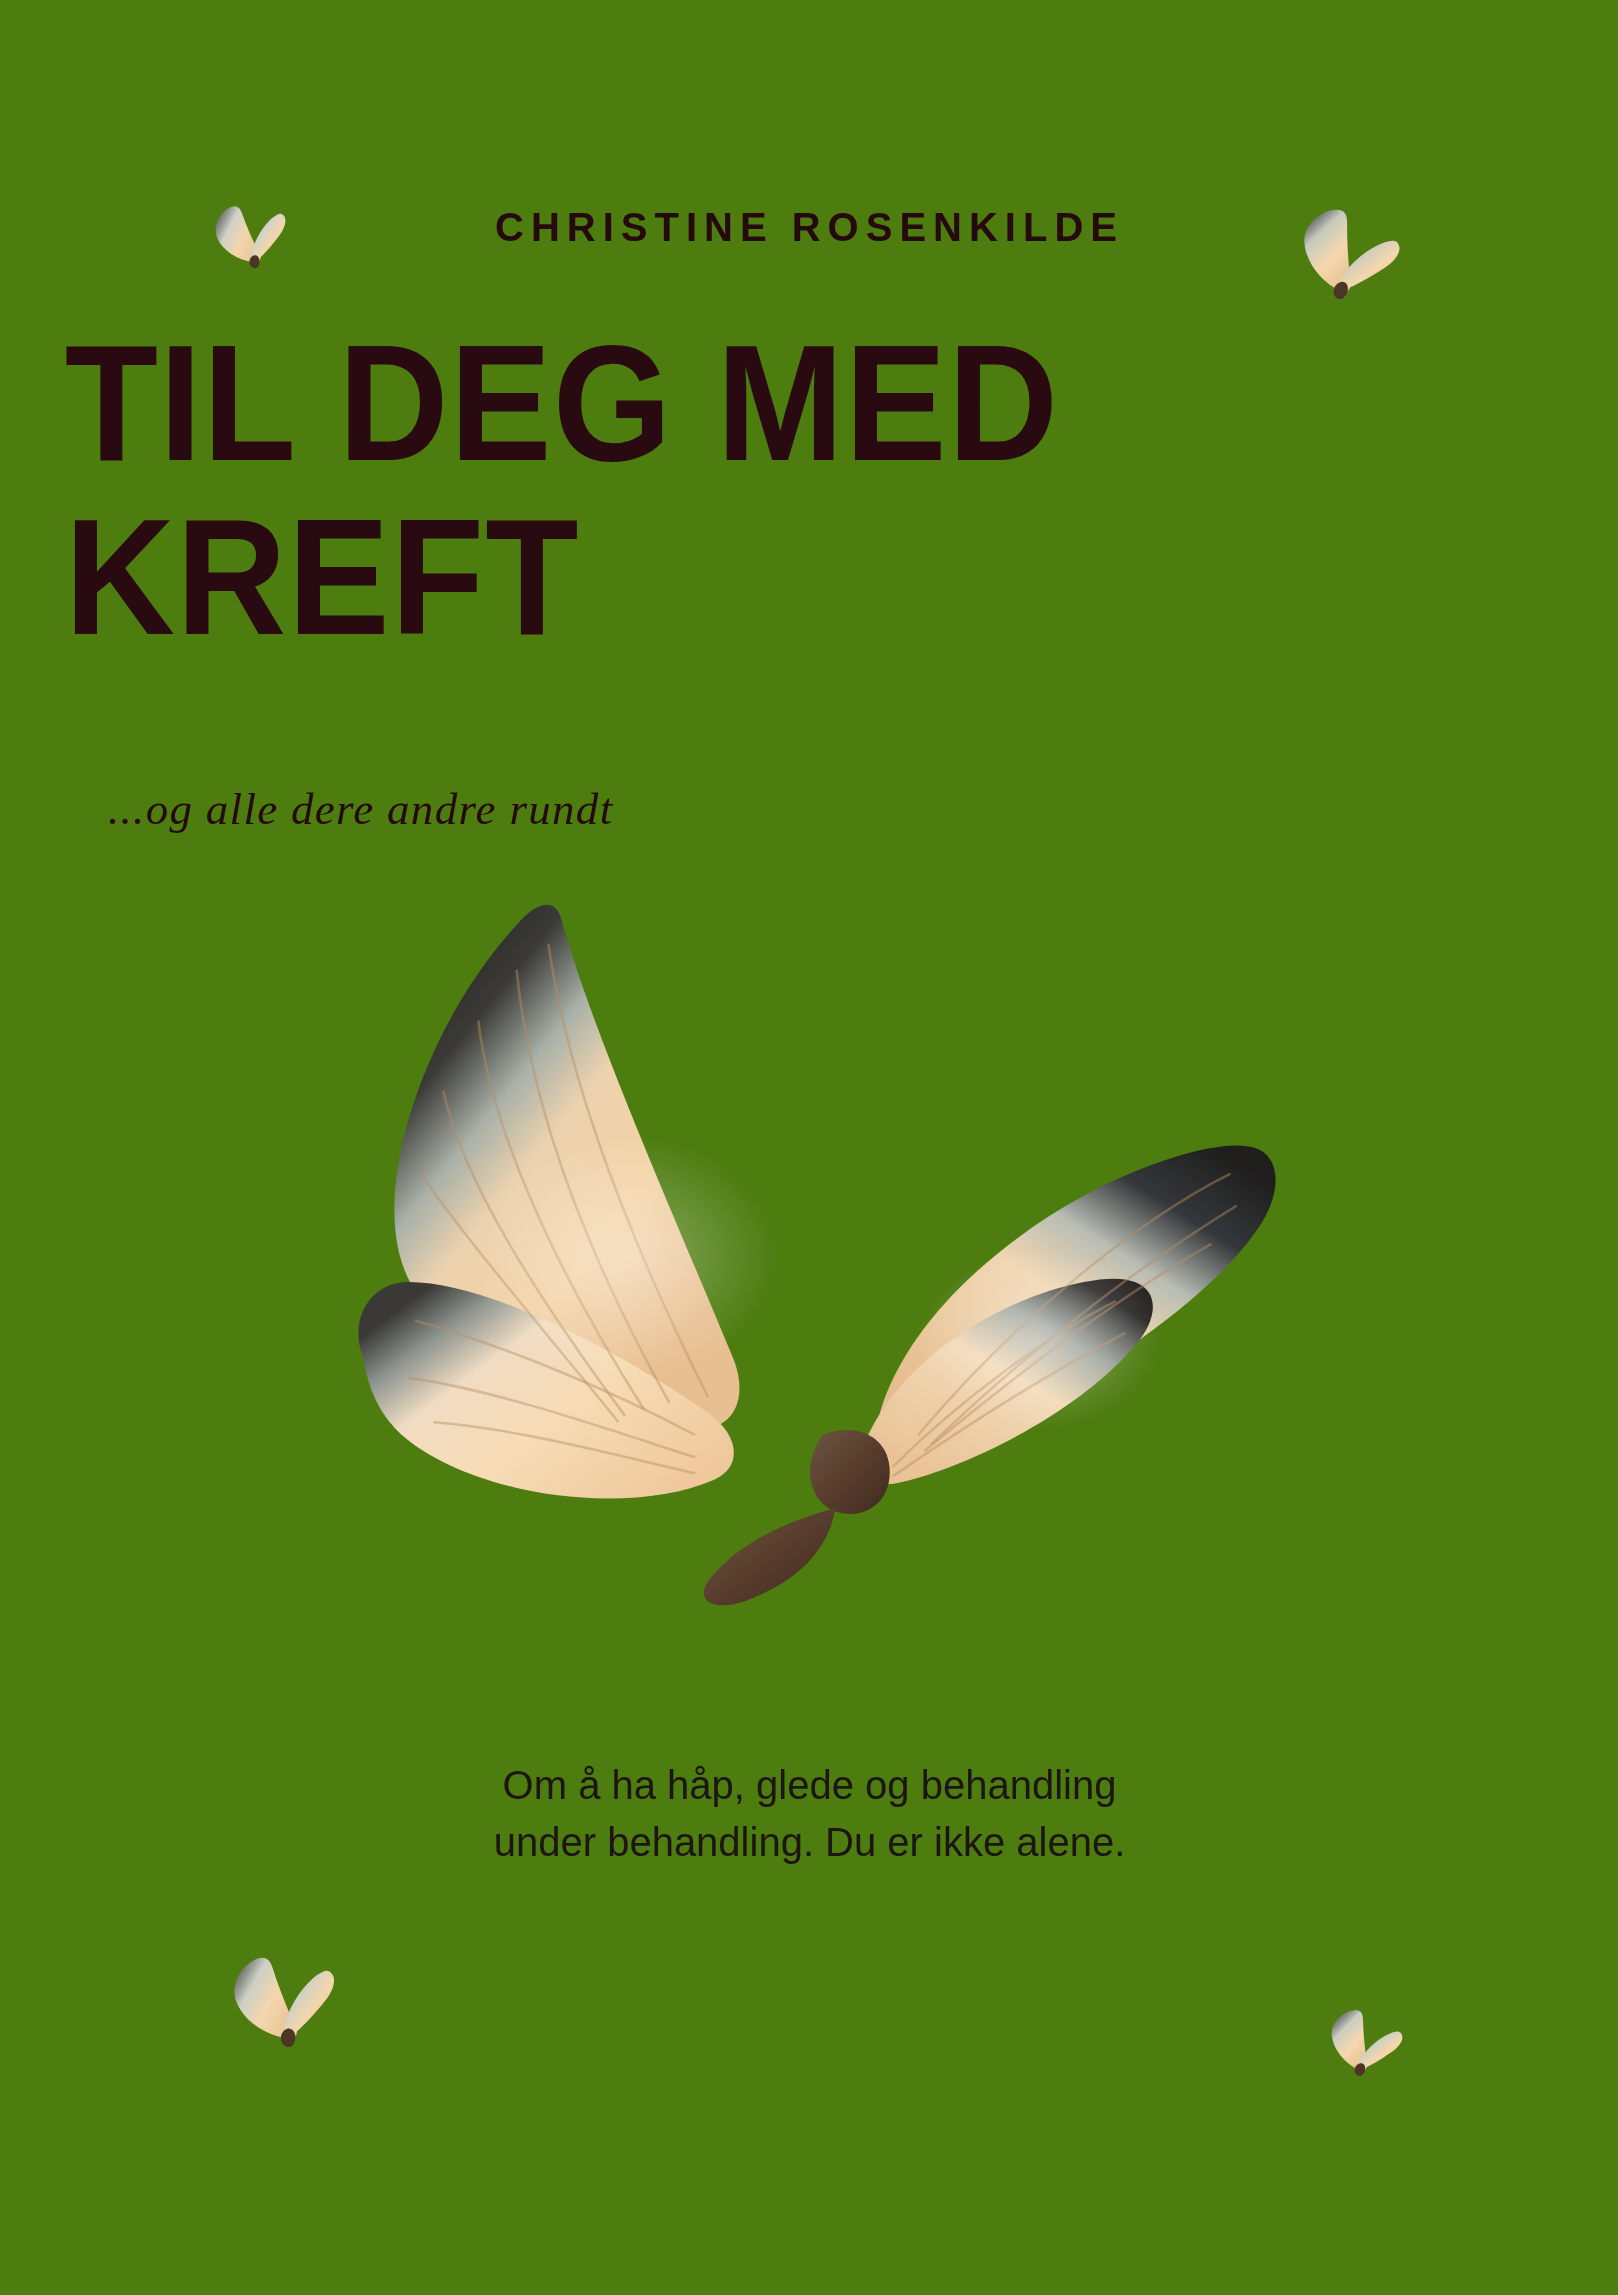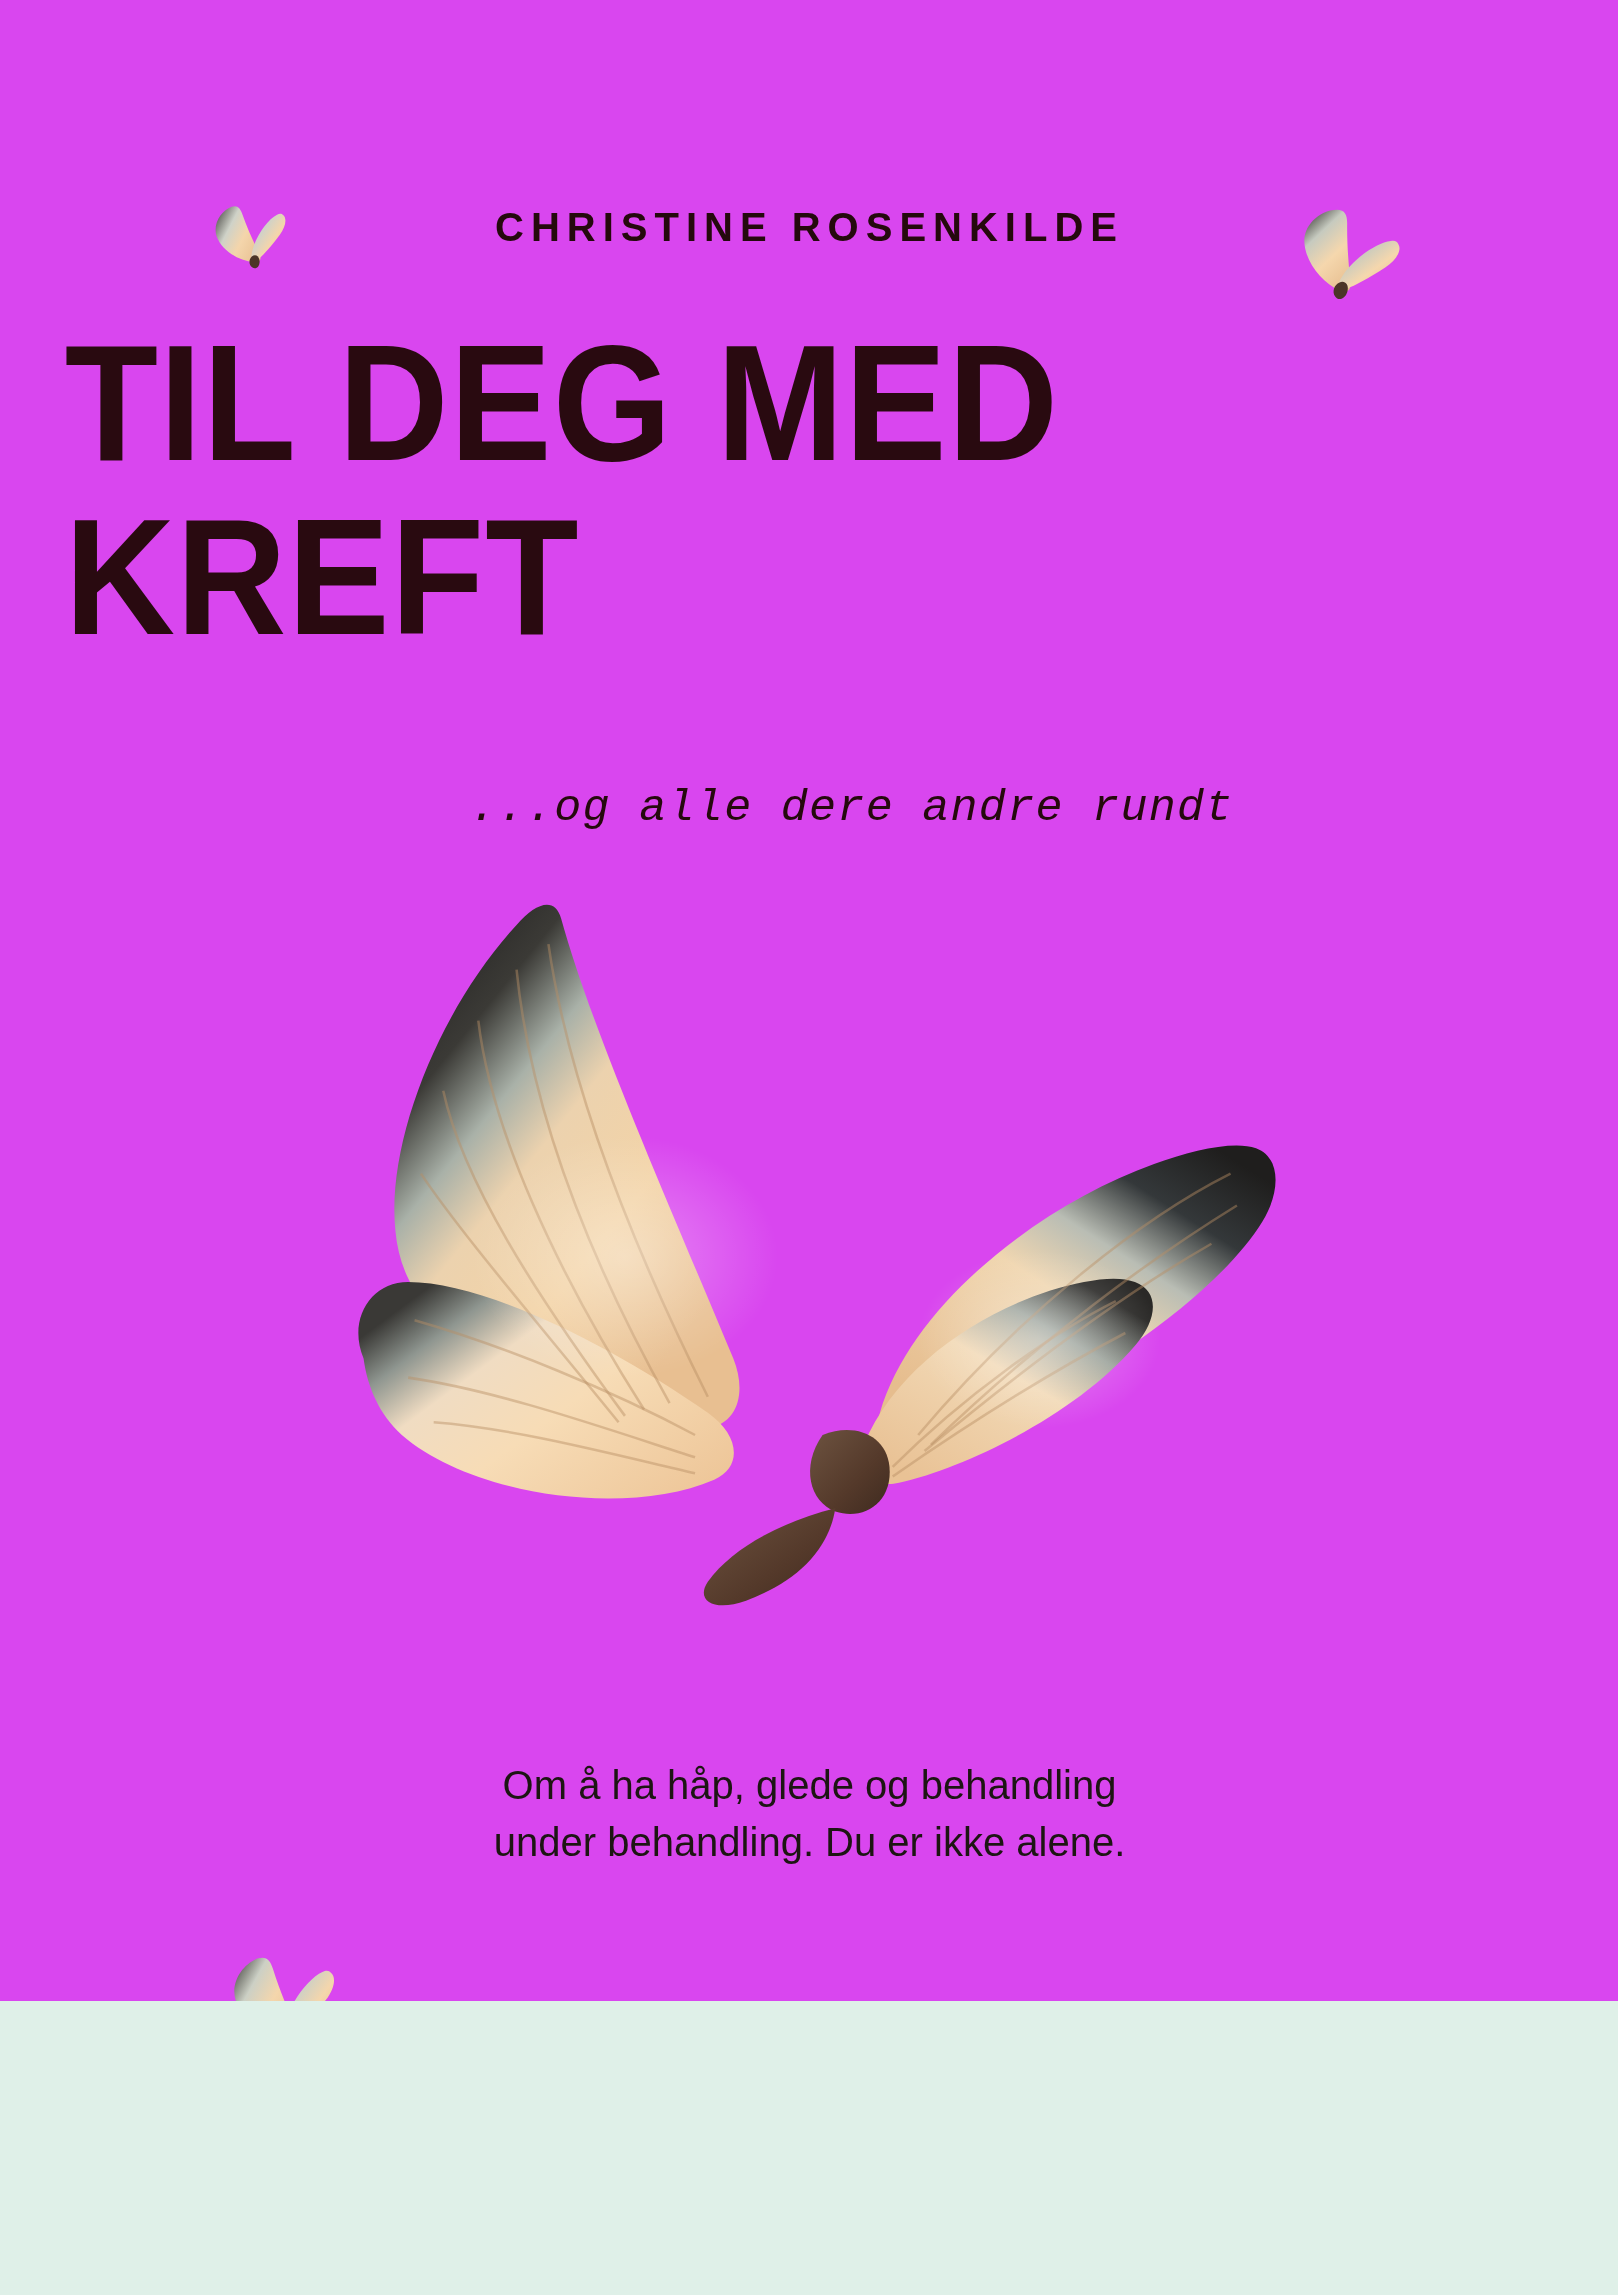--- a/index.html
+++ b/index.html
@@ -6,22 +6,22 @@
     margin: 0;
     padding: 0;
     background: #dff0e8;
   }
   body {
     font-family: "Liberation Sans", sans-serif;
   }
   .cover {
     position: relative;
     width: 1619px;
-    height: 2001px;
-    background: #d946ef;
+    height: 2295px;
+    background: #4d7c0f;
     overflow: hidden;
   }
 
   
   .author {
     position: absolute;
     top: 205px;
     left: 0;
     width: 100%;
     text-align: center;
@@ -53,27 +53,26 @@
   .title-line-2 {
     margin-top: 11.5px;
   }
 
   
   .subtitle {
     position: absolute;
     top: 783px;
     left: 0;
     width: 100%;
-    text-align: center;
-    font-family: Liberation Mono, monospace;
+    font-family: Liberation Serif, serif;
     font-style: italic;
     font-size: 45px;
     letter-spacing: 1.3px;
     color: #25090d;
-    padding-left: 84px;
+    padding-left: 108px;
     box-sizing: border-box;
   }
 
   
   .main-butterfly {
     position: absolute;
     left: 325px;
     top: 874px;
     width: 976px;
     height: 765px;

